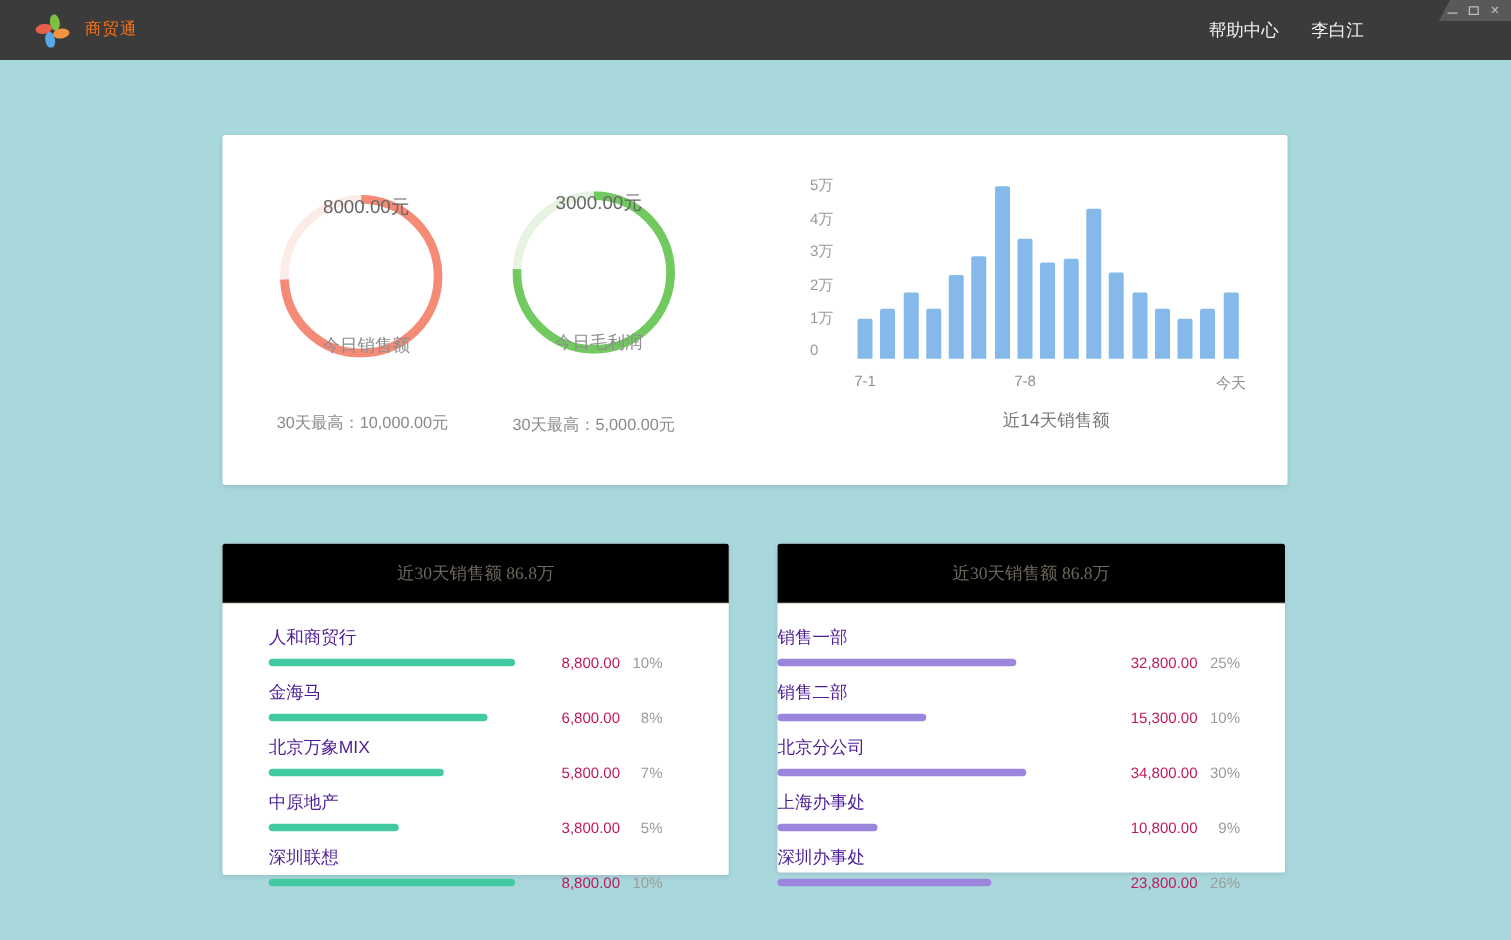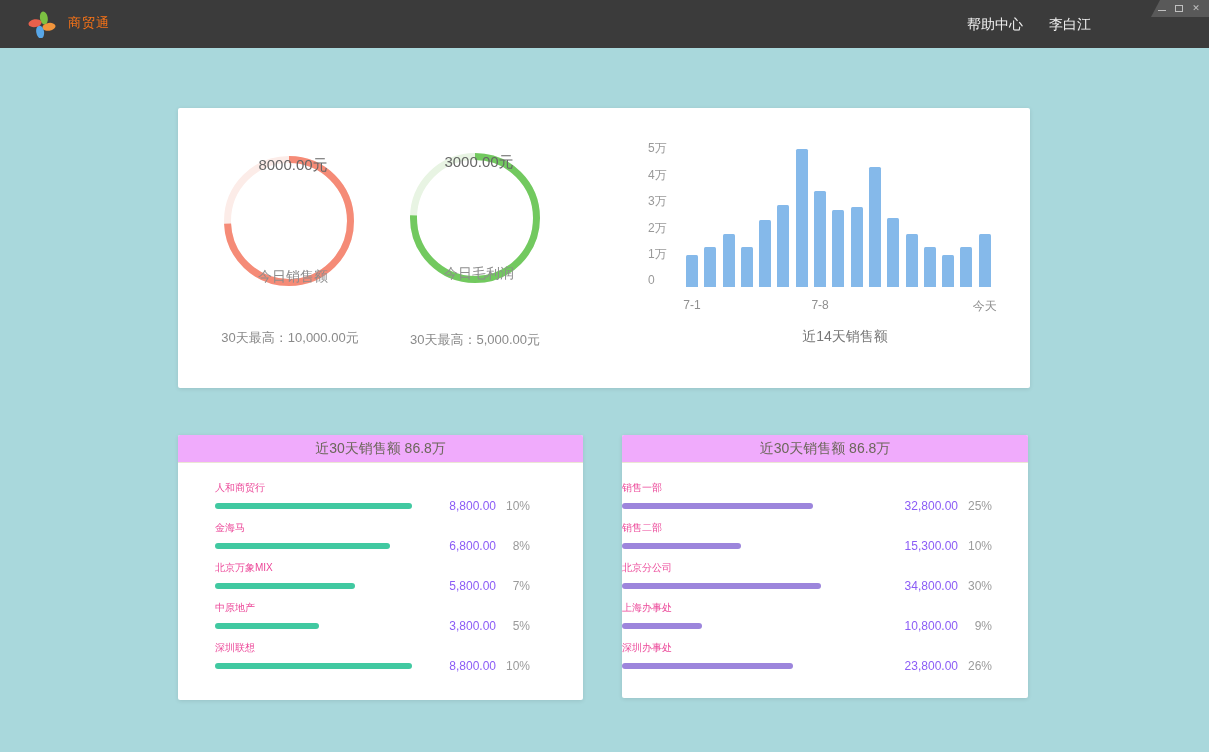--- a/index.html
+++ b/index.html
@@ -40,34 +40,34 @@
   .bars-row { position:absolute; left:508px; top:39px; width:306px; height:140px;
               display:flex; align-items:flex-end; gap:6.3px; }
   .chart-bar { width:12px; border-radius:1.5px 1.5px 0 0; }
   .x-tick { position:absolute; top:190px; font-size:12px; color:#8f8f8f; transform:translateX(-50%); white-space:nowrap; }
   .chart-title { position:absolute; left:667px; top:220px; transform:translateX(-50%);
                  font-size:14px; color:#777; white-space:nowrap; }
 
   
   .rank-card.c0 { left:178px; top:435px; width:405px; height:265px; }
   .rank-card.c1 { left:622px; top:435px; width:406px; height:263px; }
-  .rank-head { height:28px; background:#f0abfc; border-bottom:1px solid #ebe6d4;
+  .rank-head { height:48px; background:#000000; border-bottom:1px solid #ebe6d4;
                display:flex; align-items:center; justify-content:center;
-               font-size:14px; color:#6b675a; border-radius:2px 2px 0 0; }
+               font-size:14px; color:#6b675a; border-radius:2px 2px 0 0;font-family:Liberation Serif, serif; }
   .rank-body { padding-top:18px; }
   .c0 .rank-body { padding-left:37px; padding-right:53px; }
   .c1 .rank-body { padding-right:36px; }
   .rank-row { margin-bottom:8px; }
-  .rank-row-name { font-size:10px; color:#ec4899; margin-bottom:3px; }
+  .rank-row-name { font-size:14px; color:#4c1d95; margin-bottom:3px; }
   .rank-line { display:flex; align-items:center; height:15px; }
   .rank-track { flex:none; }
   .c0 .rank-track { width:197px; }
   .c1 .rank-track { width:199px; }
   .rank-bar { height:6px; border-radius:3px; }
-  .rank-value { flex:1; text-align:right; font-size:12px; color:#8b5cf6; }
+  .rank-value { flex:1; text-align:right; font-size:12px; color:#be185d; }
   .rank-pct { width:34px; text-align:right; font-size:12px; color:#9b9b9b; }
 </style>
 </head>
 <body>
 
 <div class="titlebar">
   <svg class="logo-svg" viewBox="0 0 28 28">
     <g transform="translate(14,15)">
       <g transform="rotate(15)">
           <ellipse cx="0" cy="-7.2" rx="3.9" ry="6.6" fill="#7cc142" transform="rotate(-24 0 -7.2)"></ellipse>

